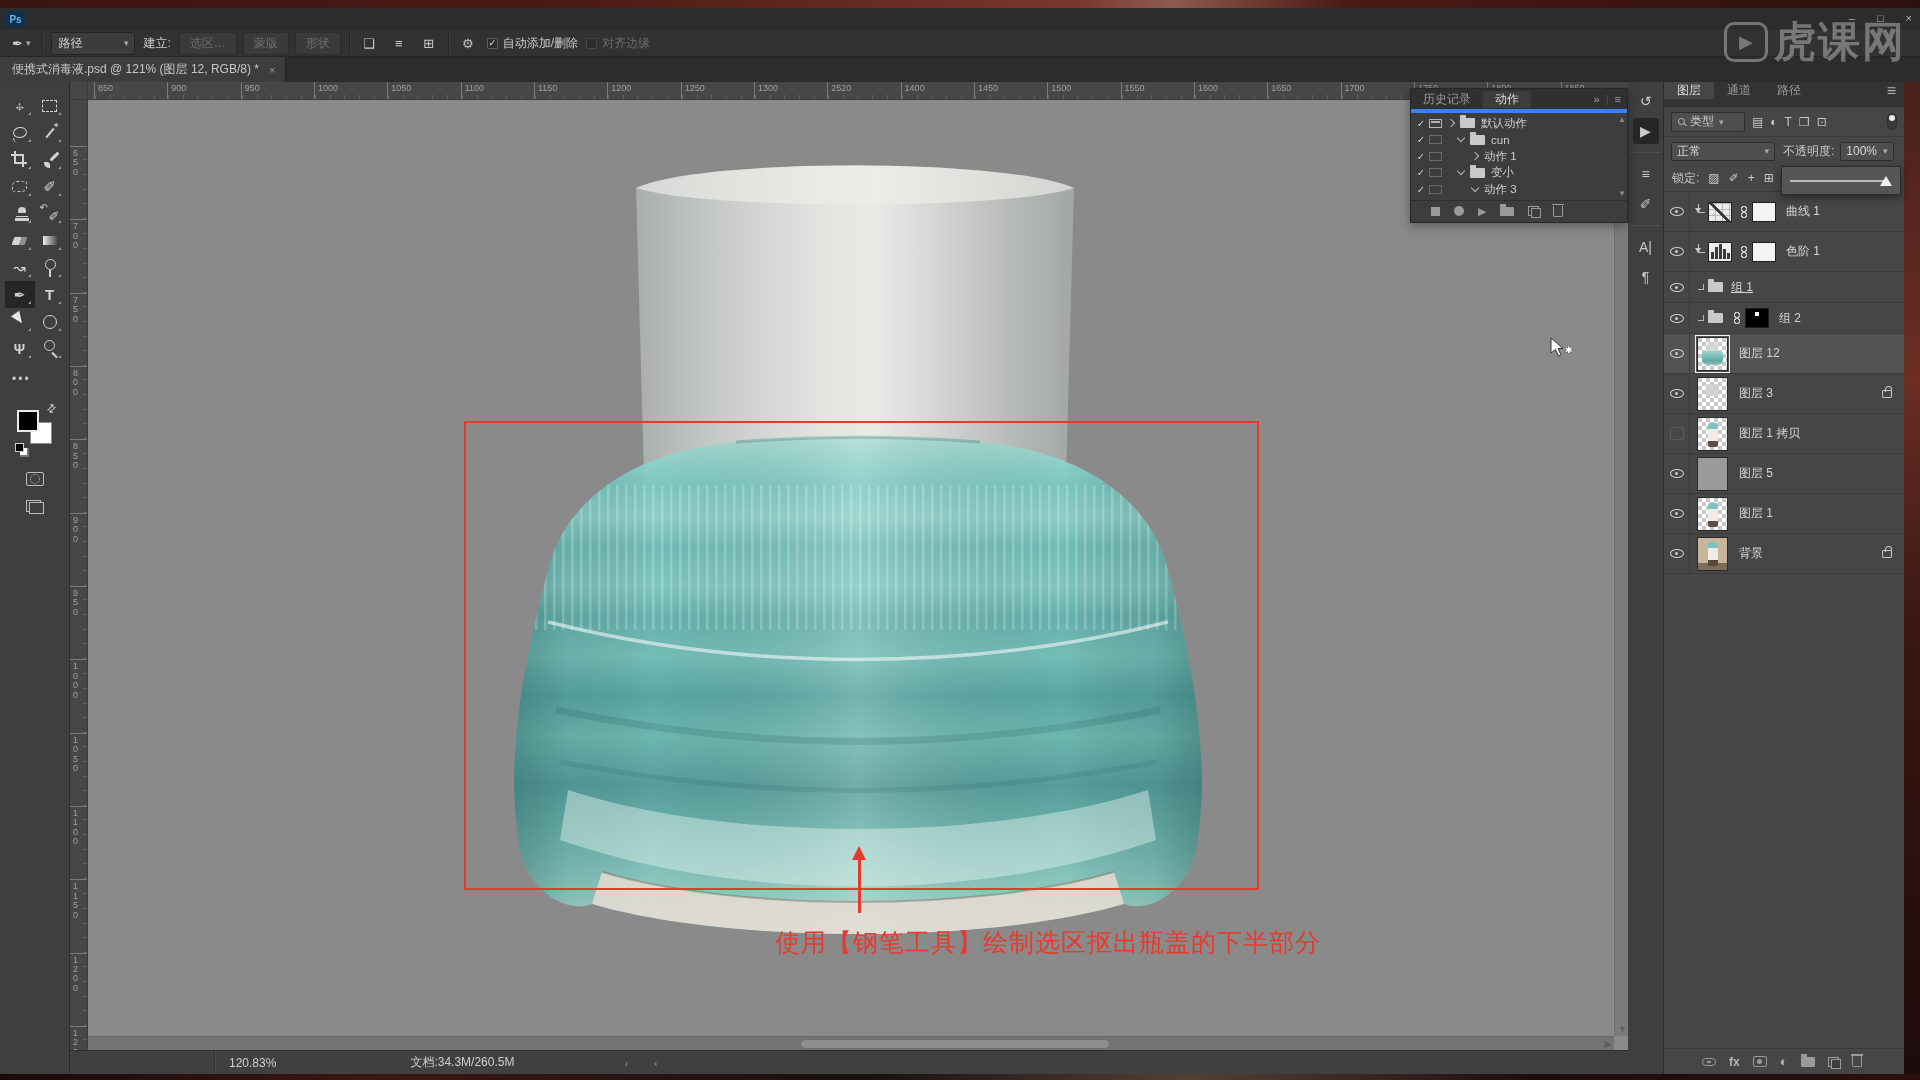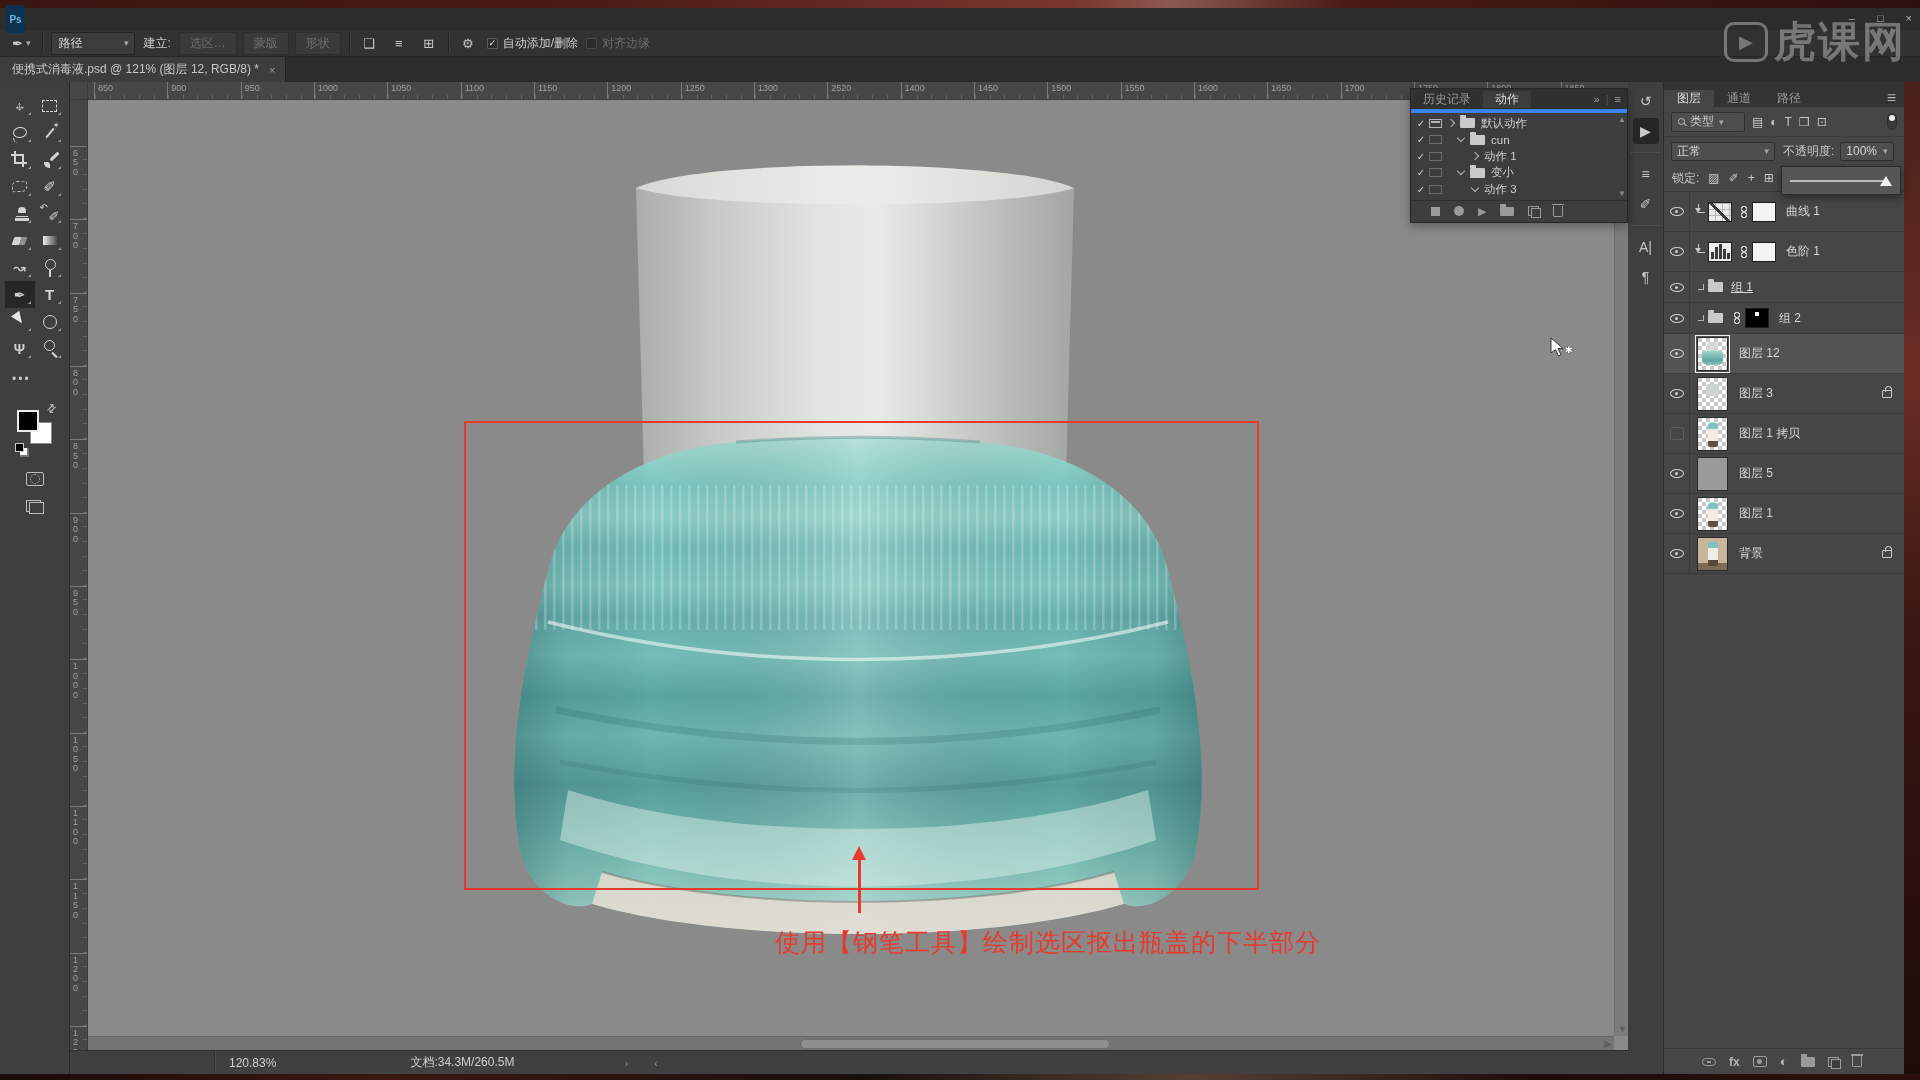--- a/index.html
+++ b/index.html
@@ -4,21 +4,21 @@
 <style>
   *{margin:0;padding:0;box-sizing:border-box}
   html,body{width:1920px;height:1080px;overflow:hidden;background:#1d1d1d;
     font-family:"Liberation Sans","DejaVu Sans",sans-serif;-webkit-font-smoothing:antialiased}
   
   .strip-top{height:8px;background:linear-gradient(90deg,#3a1512,#4a1a15 30%,#7a372e 56%,#8c5a50 61%,#4a1a15 70%,#2c100e)}
   .strip-bottom{height:6px;background:linear-gradient(90deg,#190b0a,#3c1713 20%,#18100e 45%,#543f35 62%,#1c0d0b 80%,#2b100d)}
   .strip-right{width:16px;background:linear-gradient(180deg,#4a201b,#6b2d24 30%,#3a1713 55%,#2a100d 80%,#1d0c0a)}
   
   .menubar{height:22px;background:#2c2c2c;display:flex;align-items:center;padding:0 6px;position:relative}
-  .ps-logo{width:19px;height:28px;border-radius:3px;background:#0d3250;color:#6fb6e8;font-size:10px;font-weight:bold;
+  .ps-logo{width:19px;height:16px;border-radius:3px;background:#0d3250;color:#6fb6e8;font-size:10px;font-weight:bold;
     display:flex;align-items:center;justify-content:center;margin-right:14px}
   .menu-item{color:#d2d2d2;font-size:12.5px;padding:0 13px;line-height:22px;cursor:default}
   .win-controls{position:absolute;right:8px;top:0;display:flex;gap:22px;color:#b5b5b5;font-size:11px;line-height:20px}
   
   .optionsbar{height:27px;background:#323232;border-bottom:1px solid #262626;display:flex;align-items:center;padding:0 8px;gap:8px}
   .opt-sep{width:1px;height:20px;background:#252525;box-shadow:1px 0 0 #3e3e3e}
   .opt-toolpreset{display:flex;align-items:center;gap:3px;color:#cfcfcf;font-size:13px;padding:0 4px}
   .opt-dd{background:#3c3c3c;border:1px solid #242424;border-radius:2px;color:#d6d6d6;font-size:12px;
     padding:2px 6px;display:flex;align-items:center;gap:14px;min-width:84px;justify-content:space-between}
   .caret-dn{font-size:9px;color:#aaa}
@@ -155,21 +155,21 @@
   .ic-new::before{content:"";position:absolute;right:-3px;bottom:-3px;width:8px;height:8px;border:1px solid #9a9a9a;background:#3d3d3d}
   .ic-trash{width:10px;height:11px;border:1px solid #9a9a9a;border-top:none;border-radius:0 0 2px 2px;position:relative}
   .ic-trash::before{content:"";position:absolute;left:-2px;top:-2px;width:12px;height:1.5px;background:#9a9a9a}
   
   .dockstrip{width:36px;background:#3f3f3f;border-right:1px solid #2a2a2a;display:flex;flex-direction:column;align-items:center;padding-top:6px;gap:4px}
   .ds-btn{width:26px;height:26px;display:flex;align-items:center;justify-content:center;color:#c9c9c9;font-size:14px;border-radius:3px}
   .ds-btn.on{background:#262626}
   .ds-sep{width:30px;border-top:1px dotted #5a5a5a;margin:4px 0}
   
   .layers-panel{width:240px;background:#464646;display:flex;flex-direction:column;position:relative}
-  .lp-tabs{height:25px;background:#333;display:flex;align-items:flex-end}
+  .lp-tabs{height:25px;background:#333;display:flex;align-items:flex-start}
   .lp-tab{font-size:12px;color:#9a9a9a;display:flex;align-items:center;padding:0 13px}
   .lp-tab.active{background:#464646;color:#dcdcdc}
   .lp-menu{margin-left:auto;color:#b5b5b5;padding:0 8px;display:flex;align-items:center}
   .lp-filter{height:30px;display:flex;align-items:center;gap:7px;padding:0 7px;border-bottom:1px solid #3a3a3a}
   .lp-search{background:#4e4e4e;border:1px solid #2e2e2e;border-radius:2px;height:20px;display:flex;align-items:center;gap:5px;
     padding:0 6px;color:#d0d0d0;font-size:12px;min-width:74px}
   .mag{width:7px;height:7px;border:1.3px solid #b9b9b9;border-radius:50%;position:relative}
   .mag::after{content:"";position:absolute;width:4px;height:1.3px;background:#b9b9b9;transform:rotate(45deg);bottom:-1px;right:-3px}
   .lp-fic{color:#c6c6c6;font-size:12px}
   .lp-toggle{width:10px;height:17px;border-radius:5px;background:#393939;border:1px solid #2c2c2c;margin-left:auto;position:relative}

